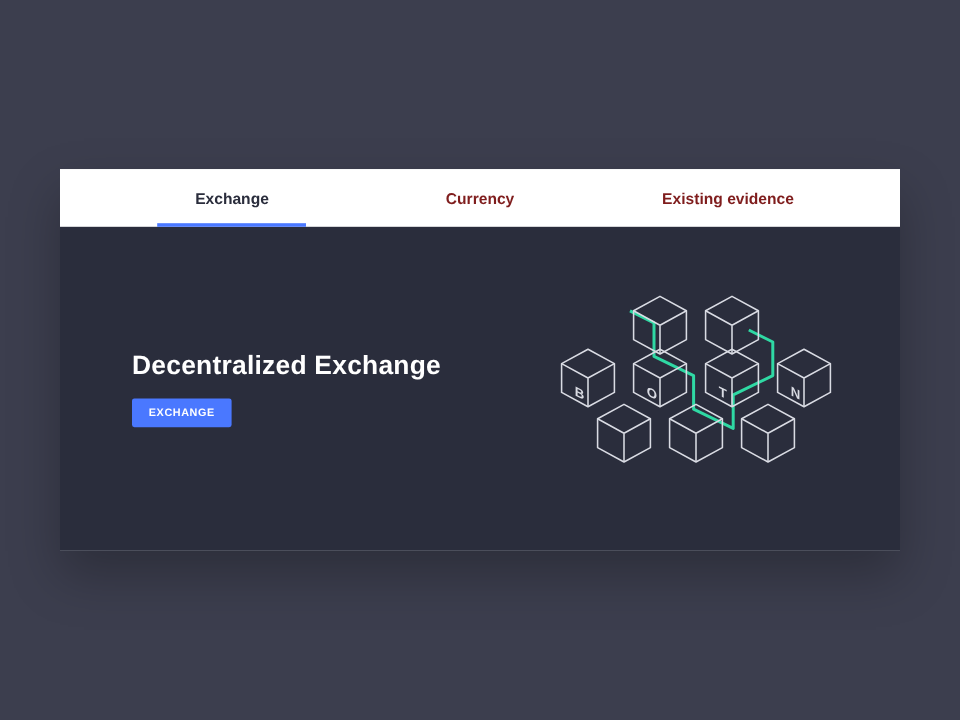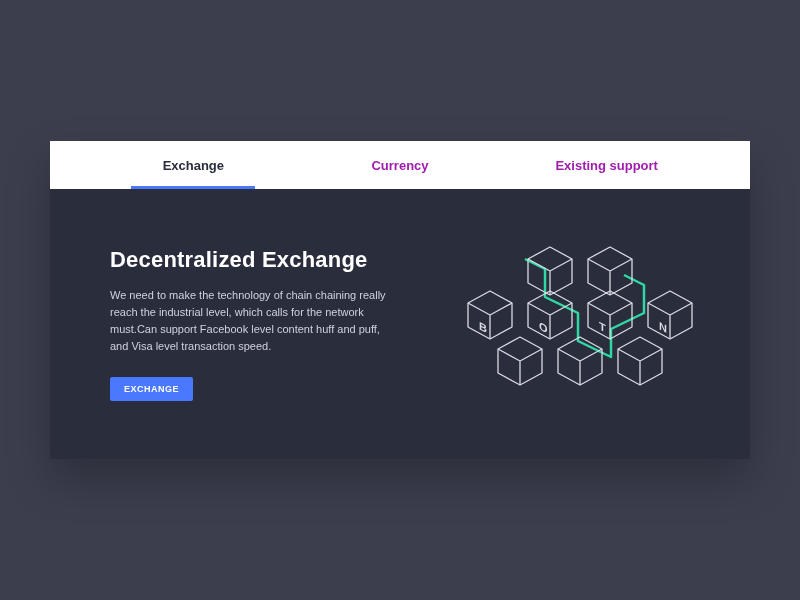--- a/index.html
+++ b/index.html
@@ -24,21 +24,21 @@
     align-items: stretch;
     padding: 0 40px;
   }
   .tab {
     flex: 1;
     display: flex;
     align-items: center;
     justify-content: center;
     font-size: 13px;
     font-weight: 600;
-    color: #a21caf;
+    color: #7f1d1d;
     cursor: pointer;
     position: relative;
   }
   .tab.active {
     color: #2a2d3c;
     font-weight: 700;
   }
   .tab.active::after {
     content: "";
     position: absolute;
@@ -90,26 +90,25 @@
     flex-shrink: 0;
   }
 </style>
 </head>
 <body>
 
 <div class="card">
   <div class="tabs">
     <div class="tab active">Exchange</div>
     <div class="tab">Currency</div>
-    <div class="tab">Existing support</div>
+    <div class="tab">Existing evidence</div>
   </div>
   <div class="panel">
     <div class="content">
       <h2>Decentralized Exchange</h2>
-      <p>We need to make the technology of chain chaining really reach the industrial level, which calls for the network must.Can support Facebook level content huff and puff, and Visa level transaction speed.</p>
       <button class="btn">EXCHANGE</button>
     </div>
     <div class="illustration">
       <svg viewBox="0 0 260 190" width="260" height="190">
         <g stroke="#d9dbe3" stroke-width="1.3" fill="none" stroke-linejoin="round">
 
           <path d="M 75 30 L 95 40 L 95 68 L 128 84 L 128 112 L 161 128 L 161 100 L 194 84 L 194 56 L 174 46" stroke="#2fd9a4" stroke-width="2.5"></path>
 
           <g transform="translate(78,18)">
             <path d="M0 12 L22 0 L44 12 L44 36 L22 48 L0 36 Z"></path>

